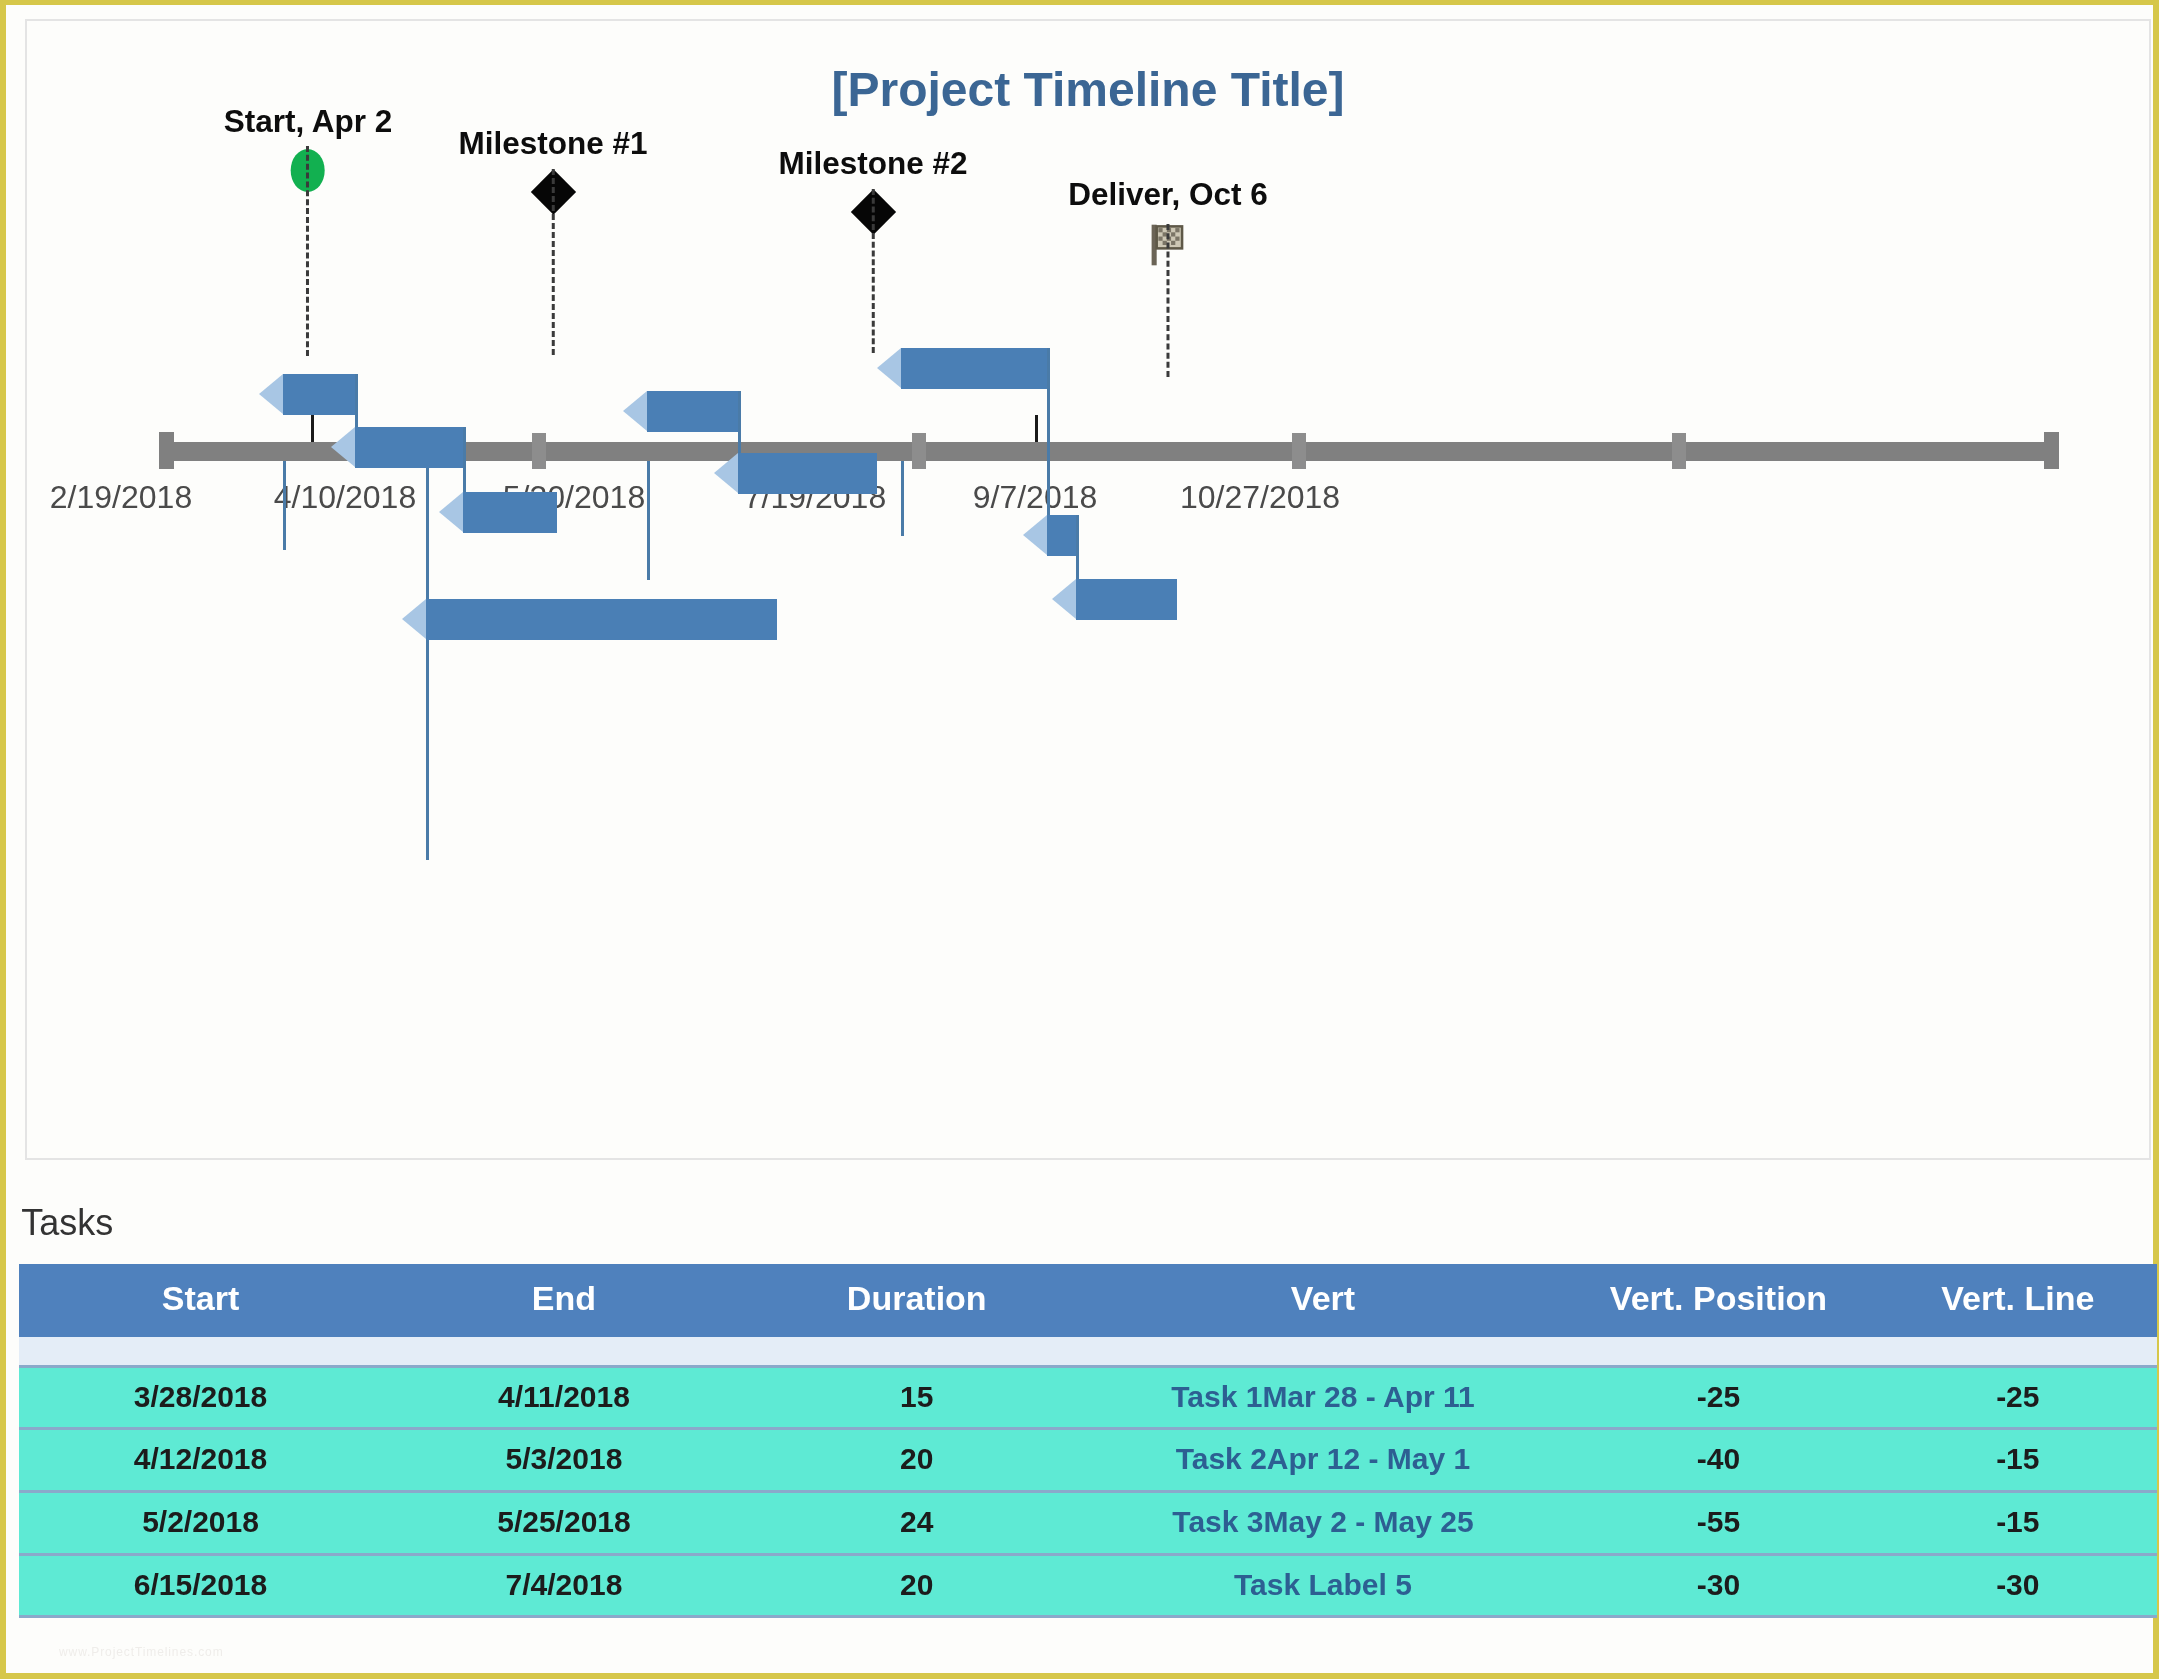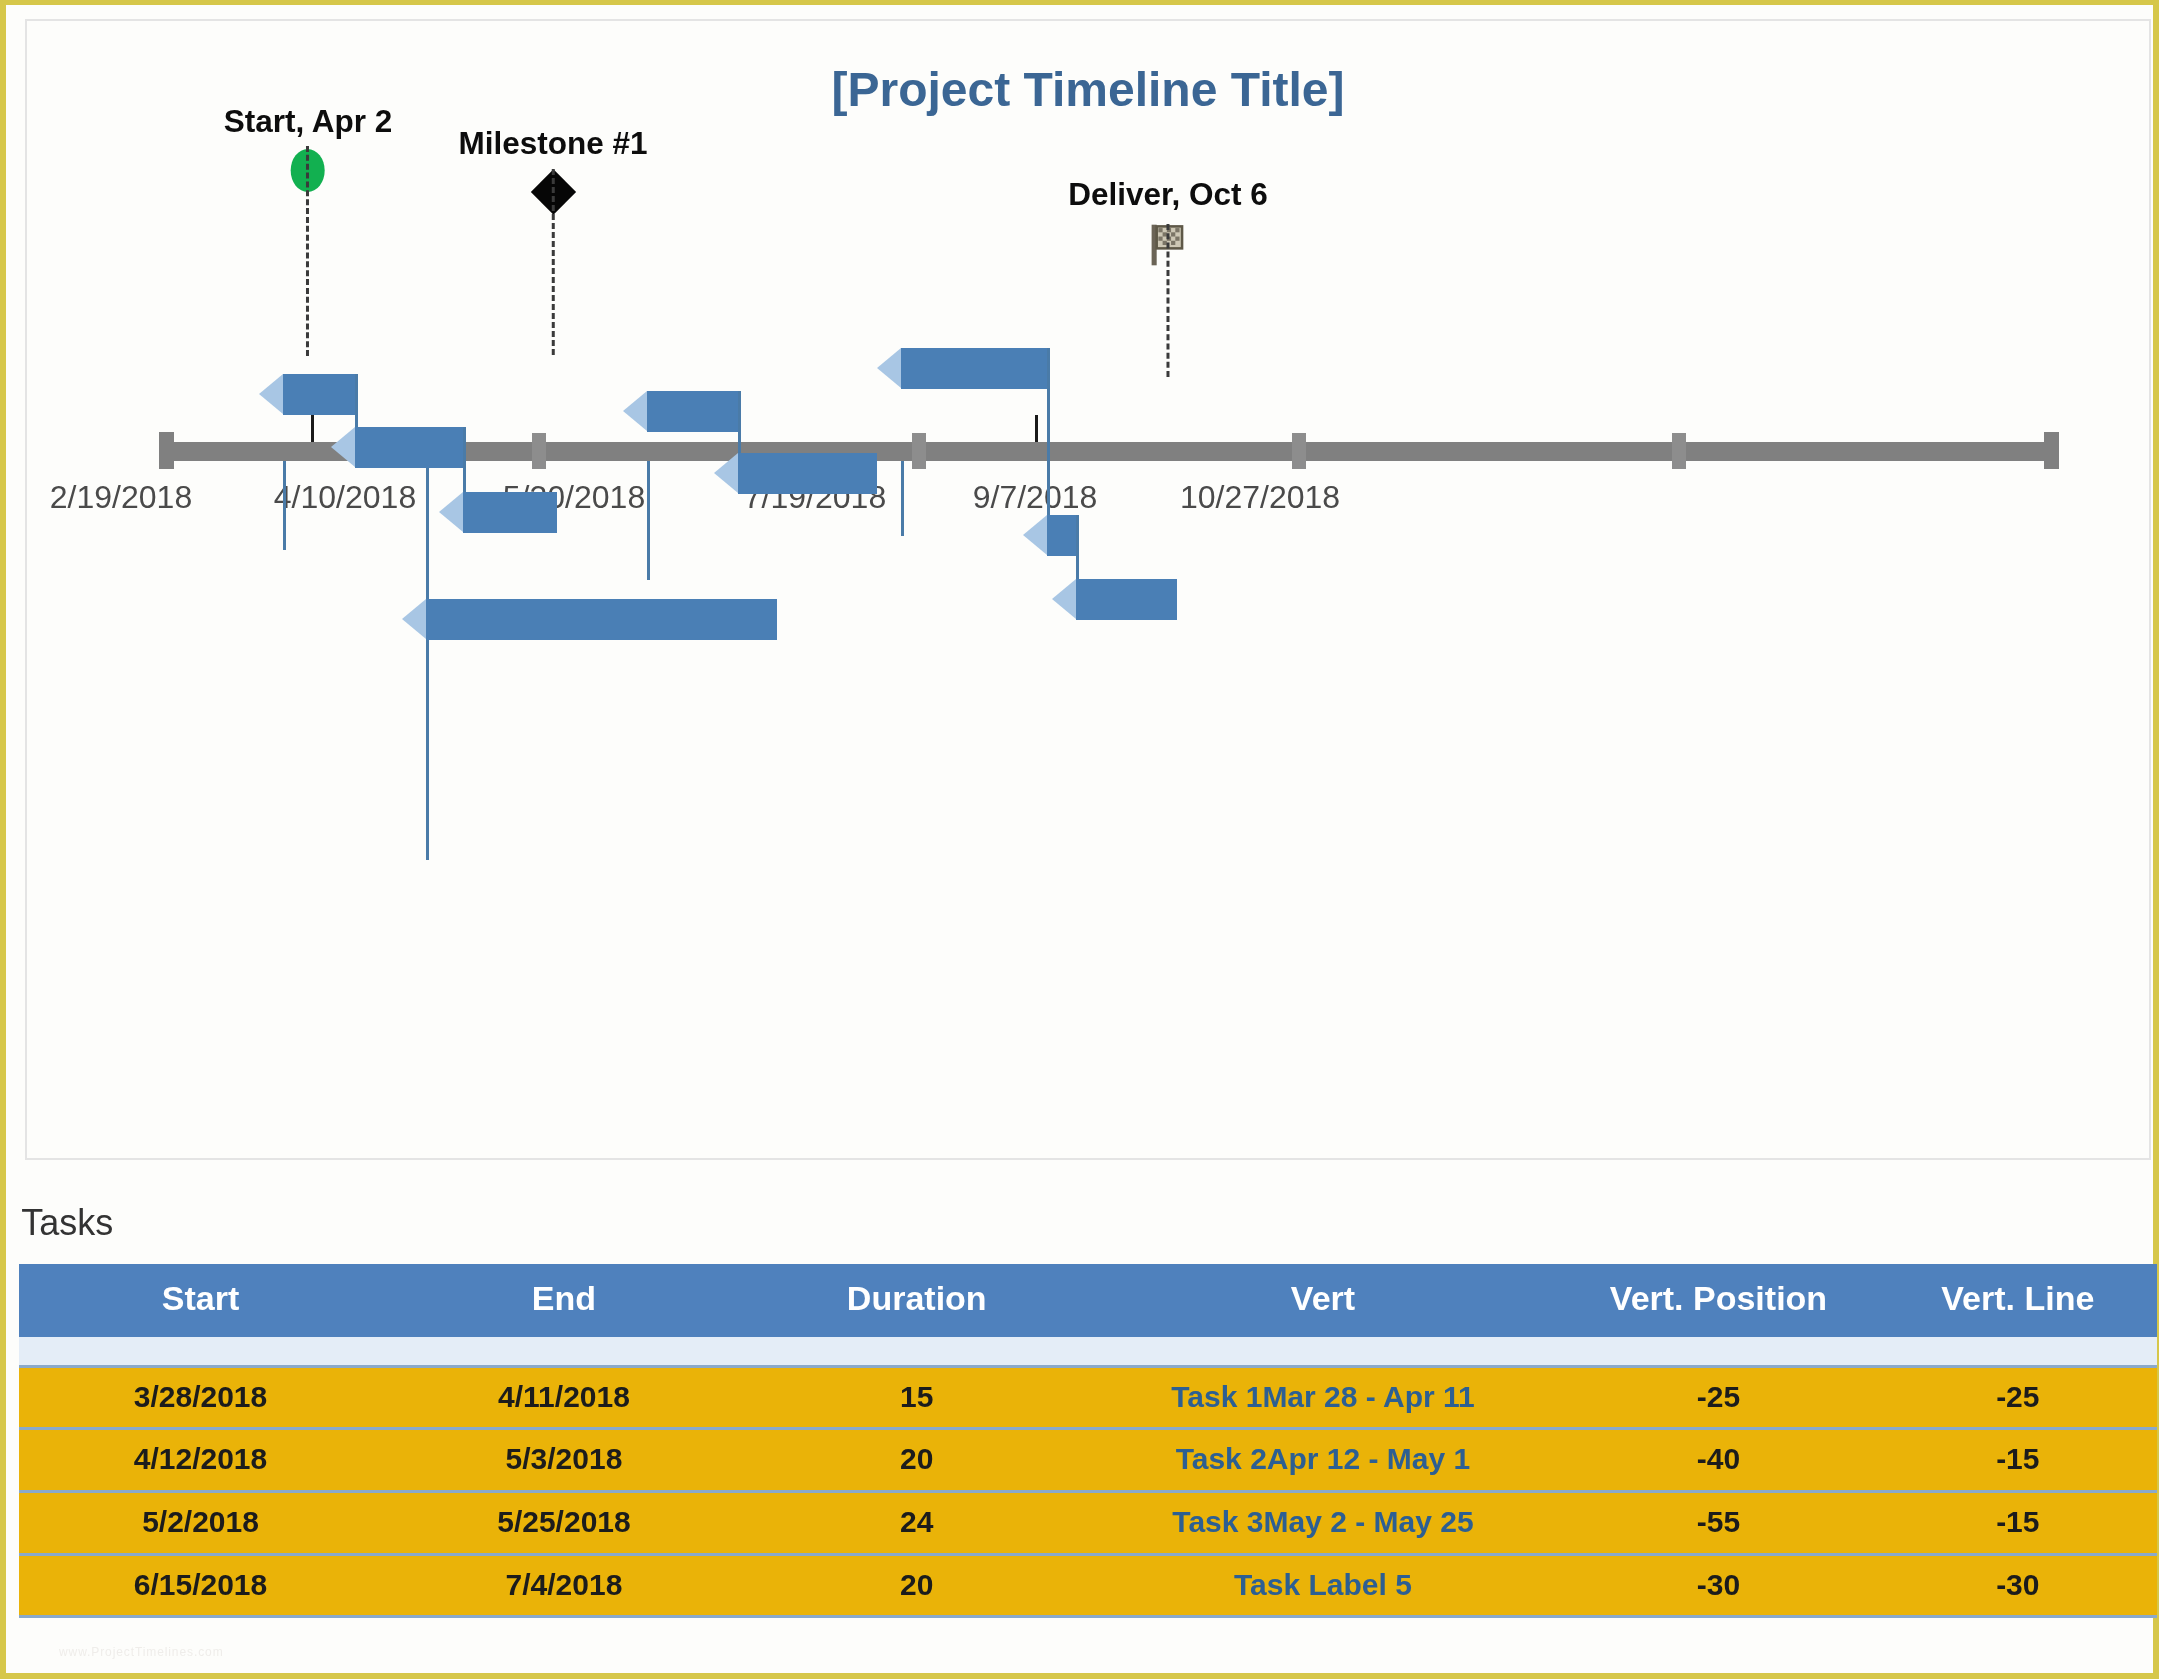--- a/index.html
+++ b/index.html
@@ -180,21 +180,21 @@
     padding: 15.3px 0 19px 0;
     text-align: center;
   }
   #tasks-table td {
     font-size: 30px;
     font-weight: bold;
     text-align: center;
     padding: 12px 0 13.6px 0;
     border-bottom: 3.4px solid #8aa9ca;
     color: #1c1c1c;
-    background: #eab308;
+    background: #5eead4;
   }
   #tasks-table tr.spacer-row td {
     background: #e4edf7;
     height: 29px;
     padding: 0;
     border-bottom: 3.4px solid #8aa9ca;
   }
   #tasks-table td.label-cell { color: #2d5f92; }
 
   #footer-watermark {
@@ -224,20 +224,27 @@
     </div>
 
     <div class="milestone" style="left:526px; top:104px;">
       <div class="milestone-label">Milestone #1</div>
       <div class="ms-glyph-wrap">
         <div class="glyph-diamond"></div>
       </div>
       <div class="ms-stem" style="top:44px; height:186px;"></div>
     </div>
 
+    <div class="milestone" style="left:846px; top:124px;">
+      <div class="milestone-label">Milestone #2</div>
+      <div class="ms-glyph-wrap">
+        <div class="glyph-diamond"></div>
+      </div>
+      <div class="ms-stem" style="top:44px; height:164px;"></div>
+    </div>
 
     <div class="milestone" style="left:1141px; top:155px;">
       <div class="milestone-label">Deliver, Oct 6</div>
       <div class="ms-glyph-wrap" style="height:48px;">
         <svg class="flag-icon" width="39" height="44" viewBox="0 0 46 52">
           <rect x="4" y="2" width="6" height="48" fill="#6b6456"></rect>
           <rect x="10" y="4" width="30" height="26" fill="#cdc7b4" stroke="#5e5847" stroke-width="3"></rect>
           <g fill="#7b7566">
             <rect x="12" y="6" width="5" height="5"></rect>
               <rect x="22" y="6" width="5" height="5"></rect>

